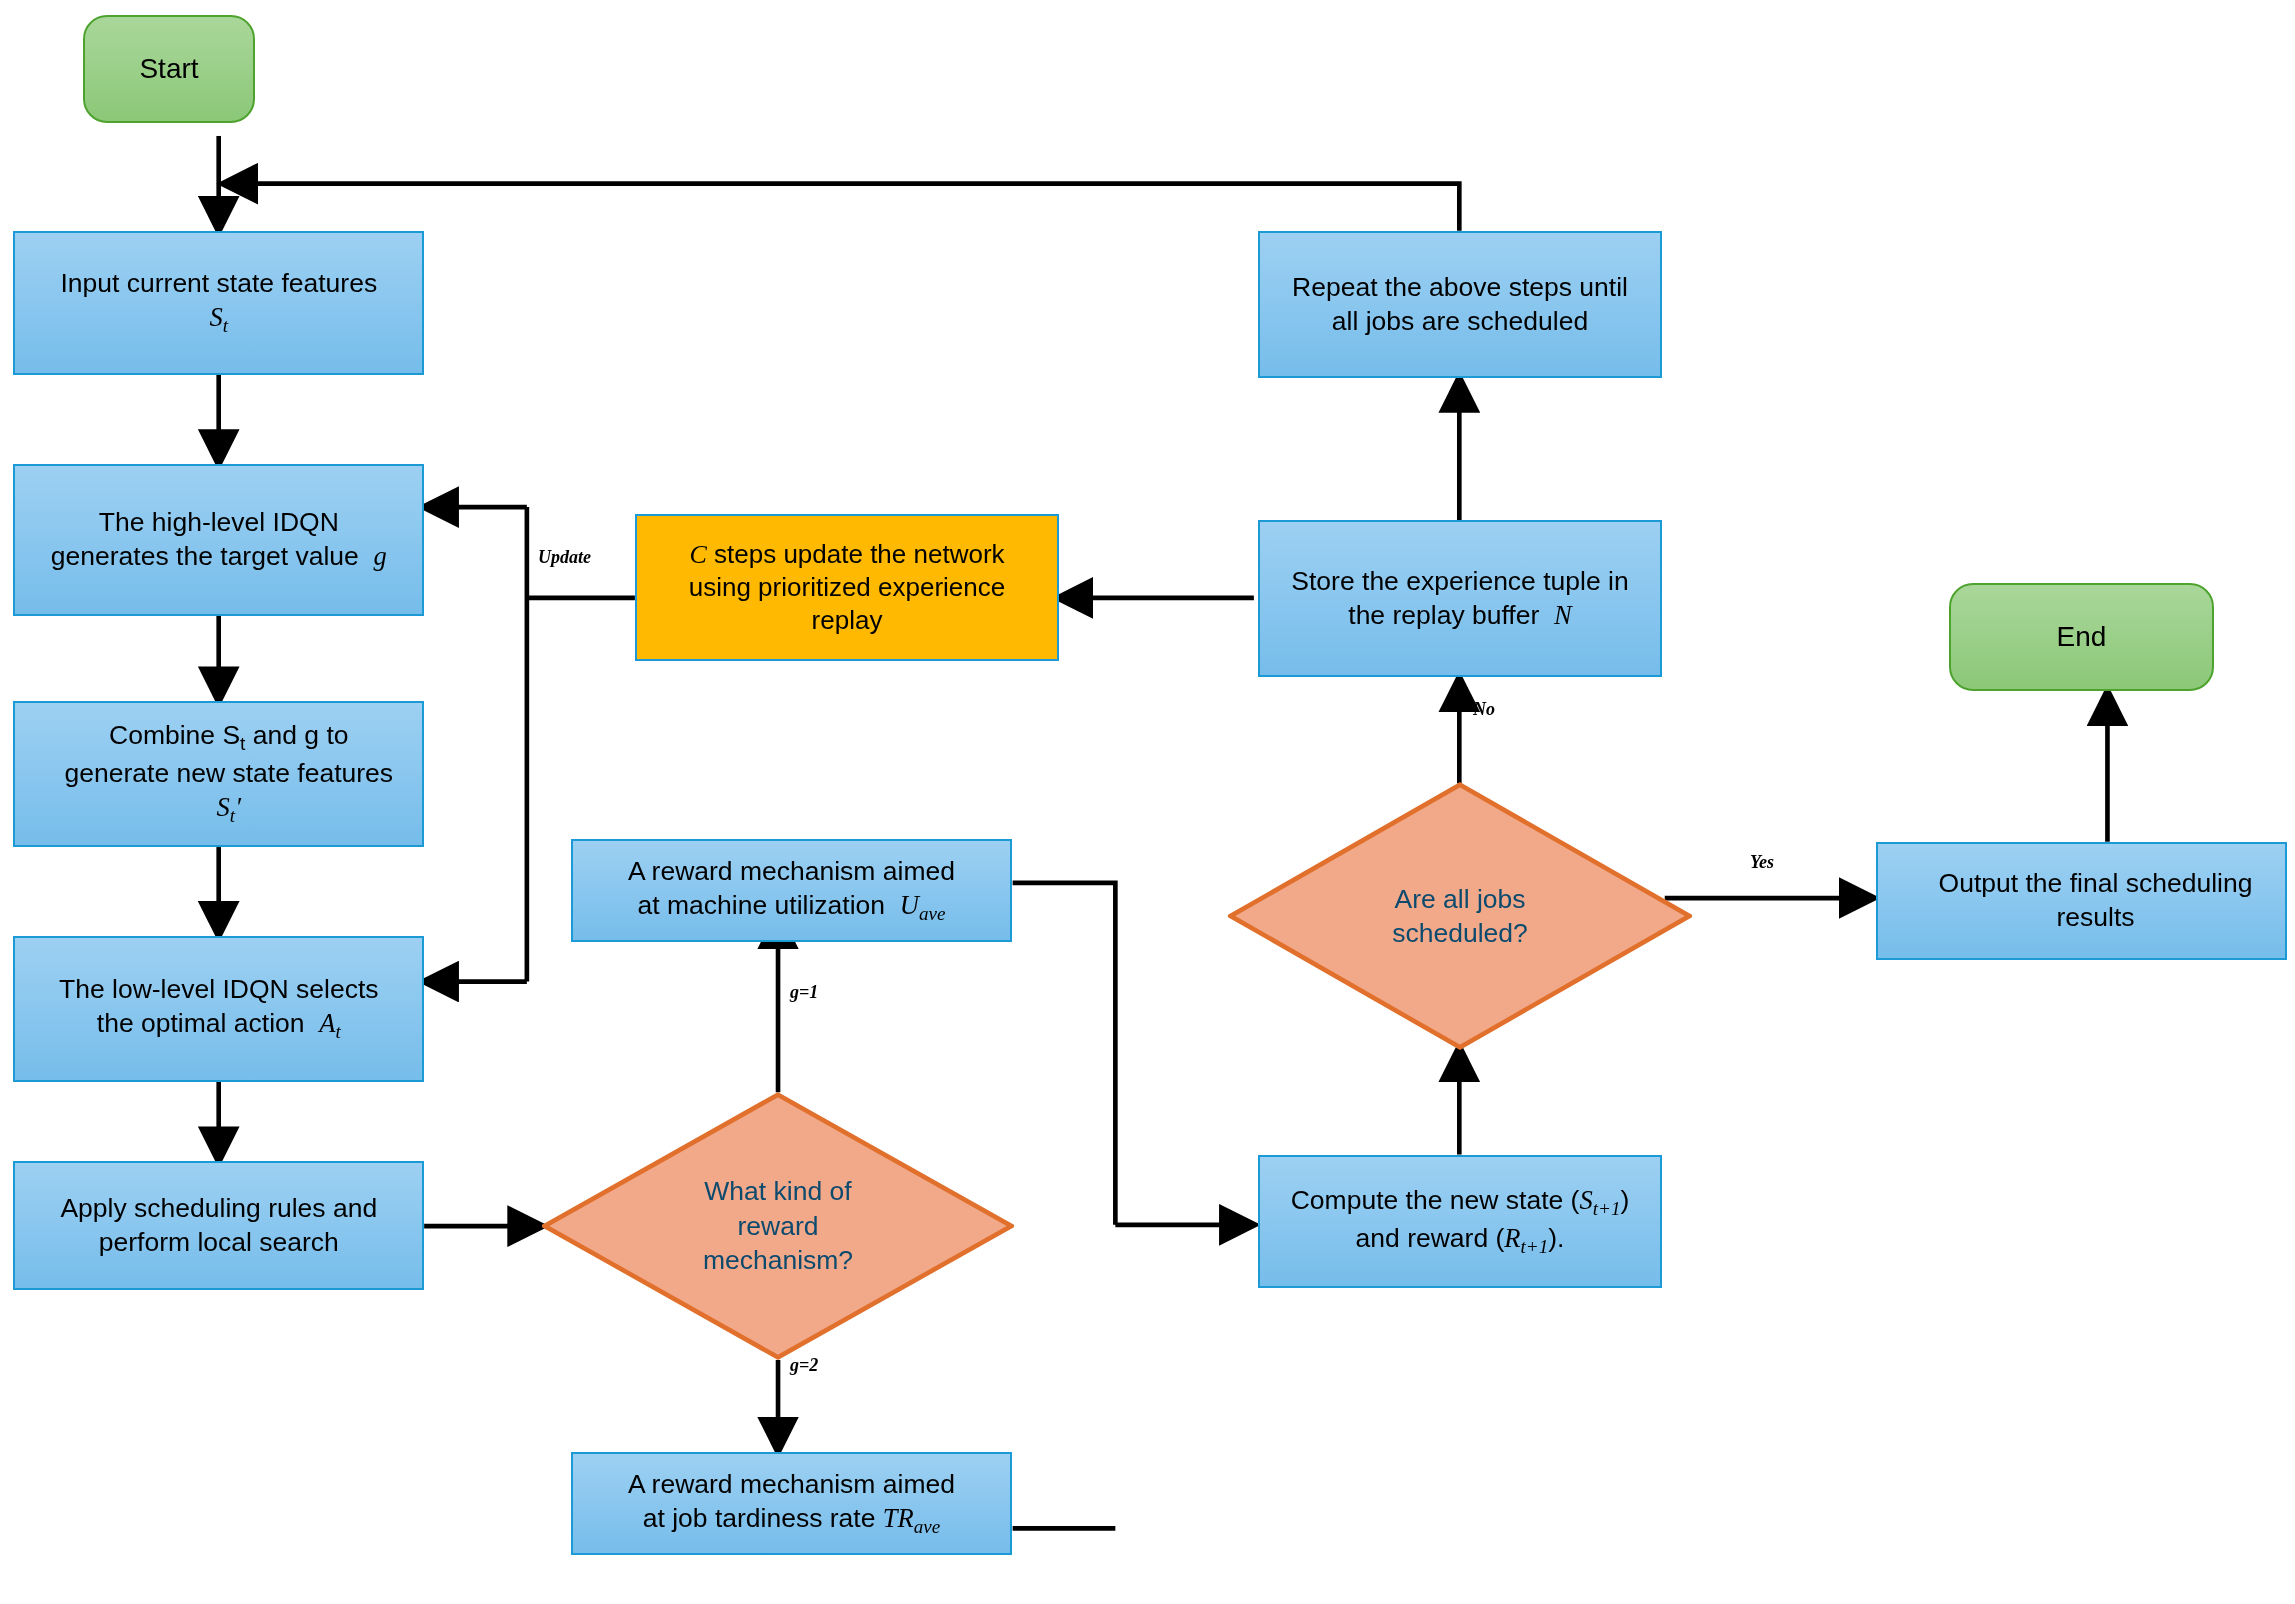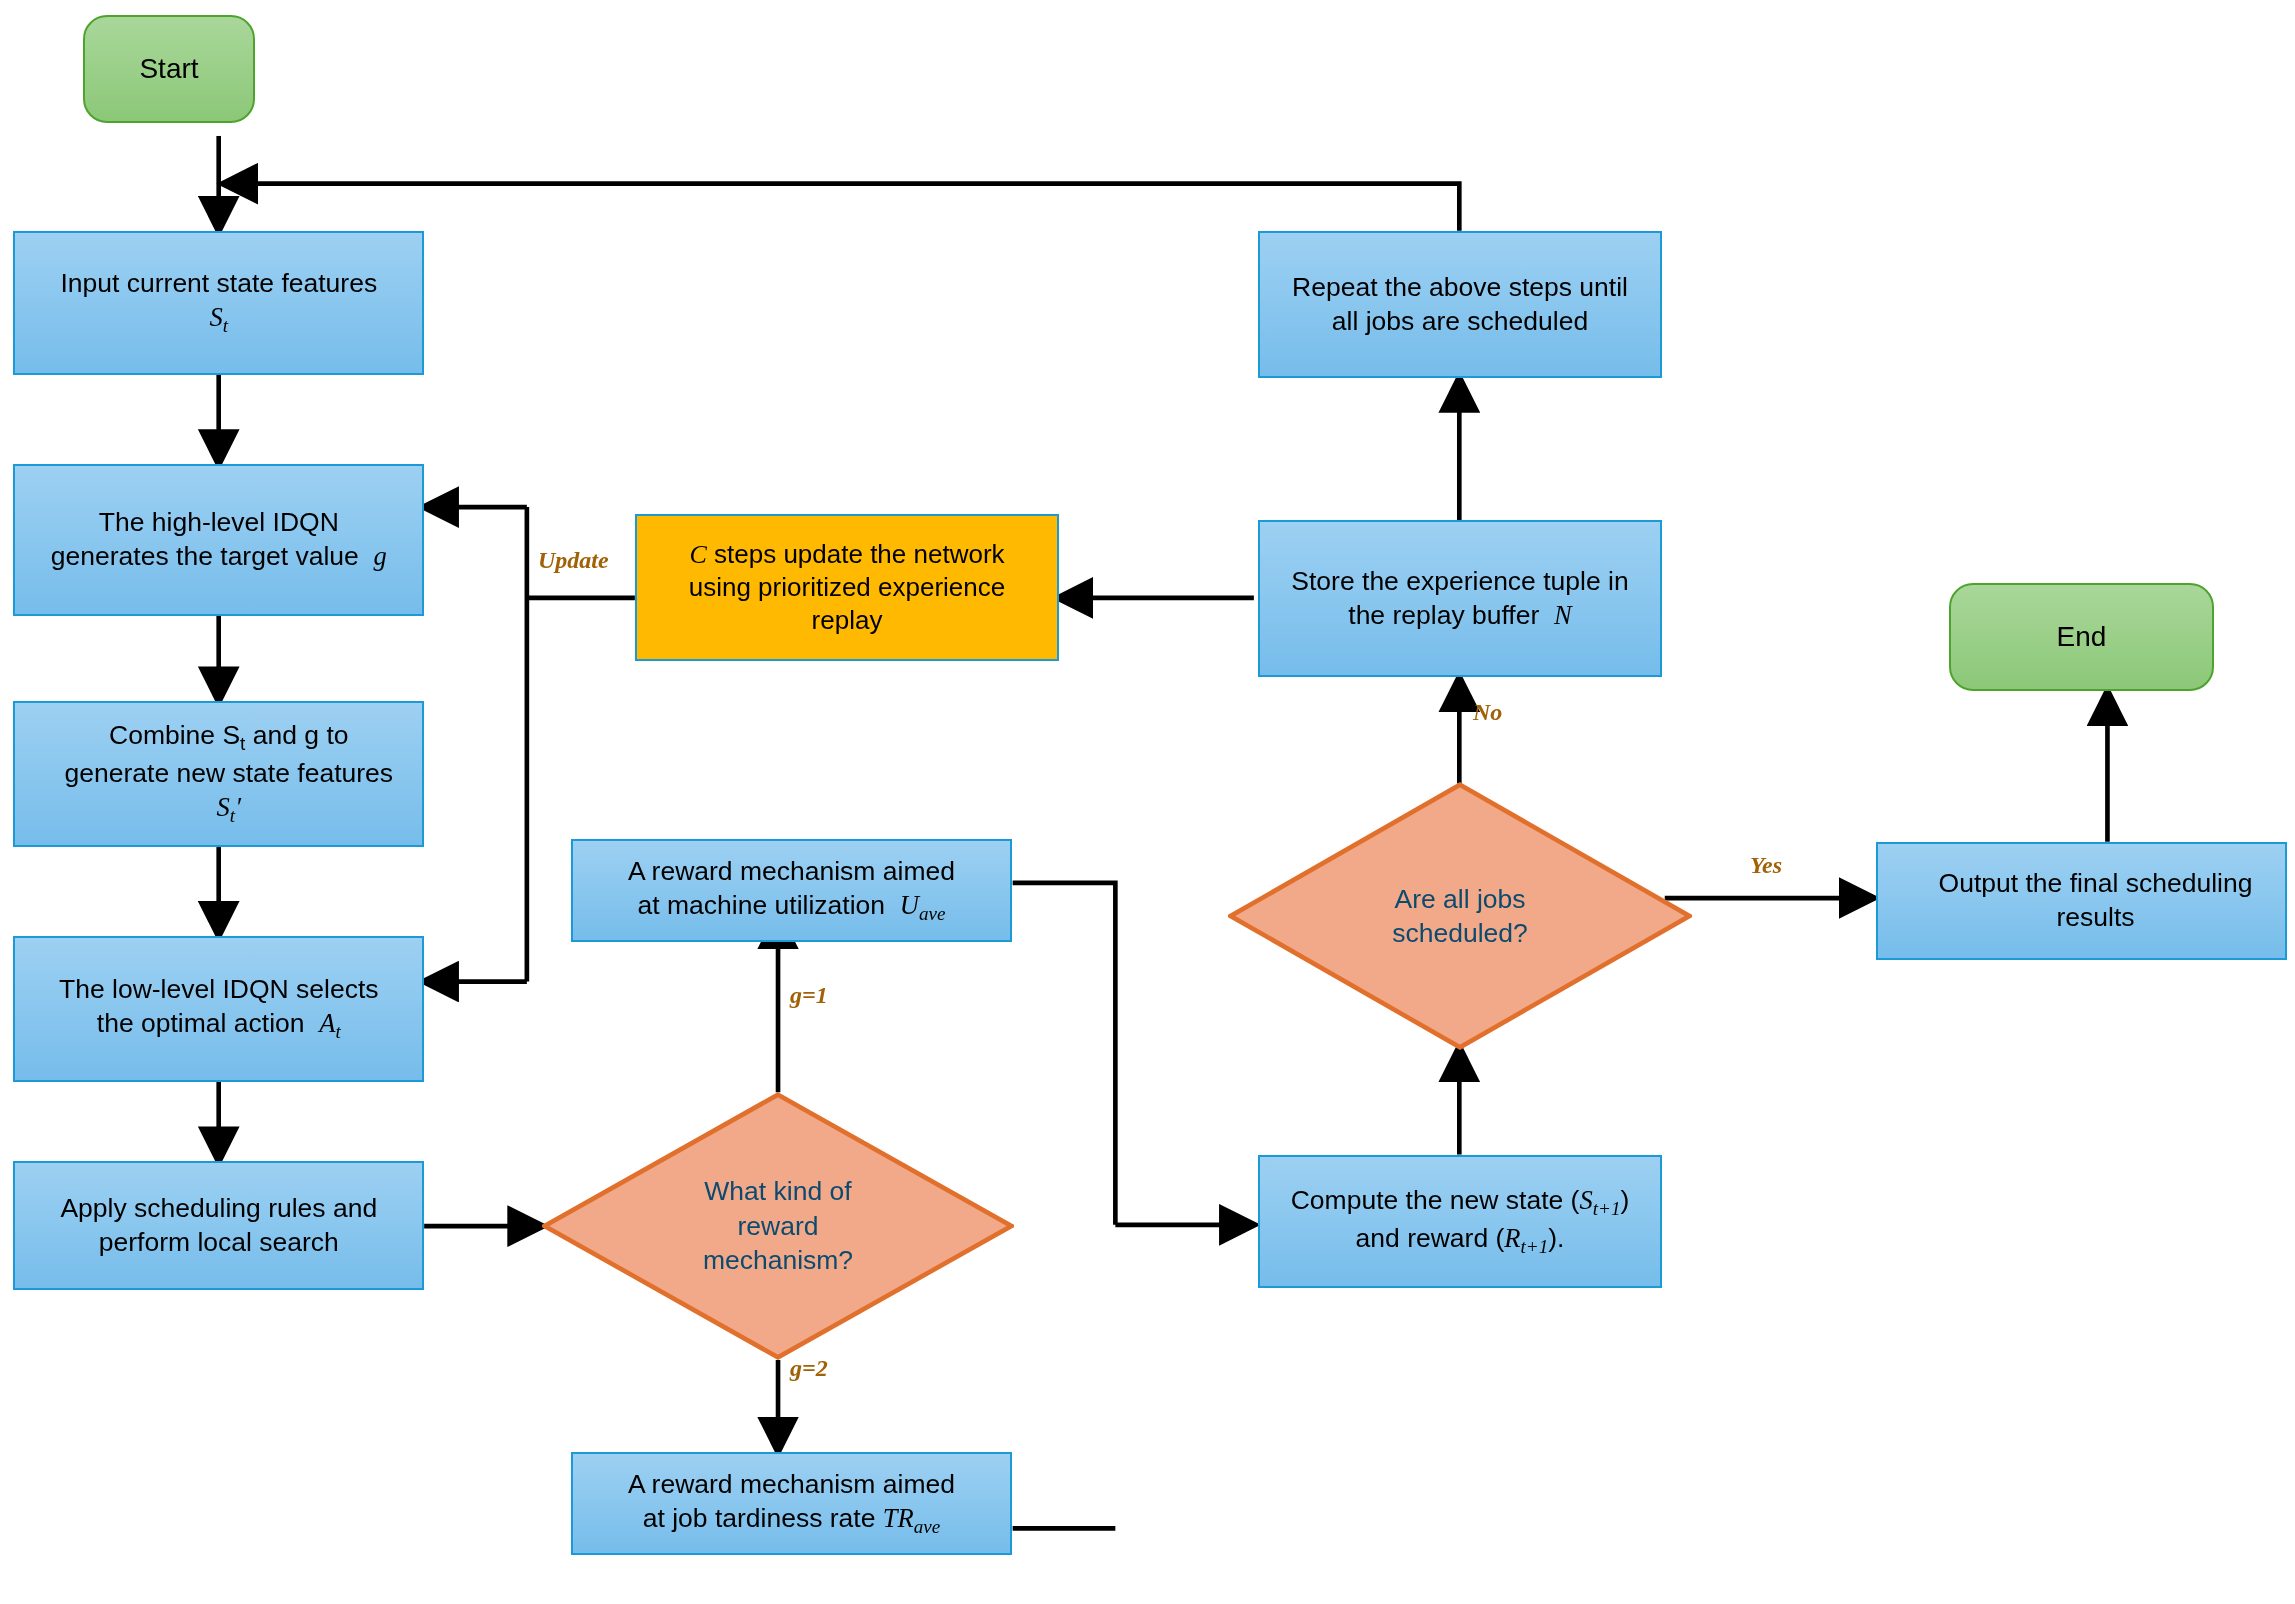--- a/index.html
+++ b/index.html
@@ -67,22 +67,22 @@
     text-align: center;
     font-size: 26.5px;
     color: #0c4a6e;
     line-height: 1.3;
   }
   .edge-label {
     position: absolute;
     font-family: "Liberation Serif", serif;
     font-style: italic;
     font-weight: bold;
-    font-size: 24px;
-    color: #a16207;
+    font-size: 18px;
+    color: #000000;
     white-space: nowrap;
   }
   .mathit {
     font-family: "Liberation Serif", serif;
     font-style: italic;
   }
   .sub {
     font-size: 0.72em;
     vertical-align: sub;
     font-family: "Liberation Serif", serif;

